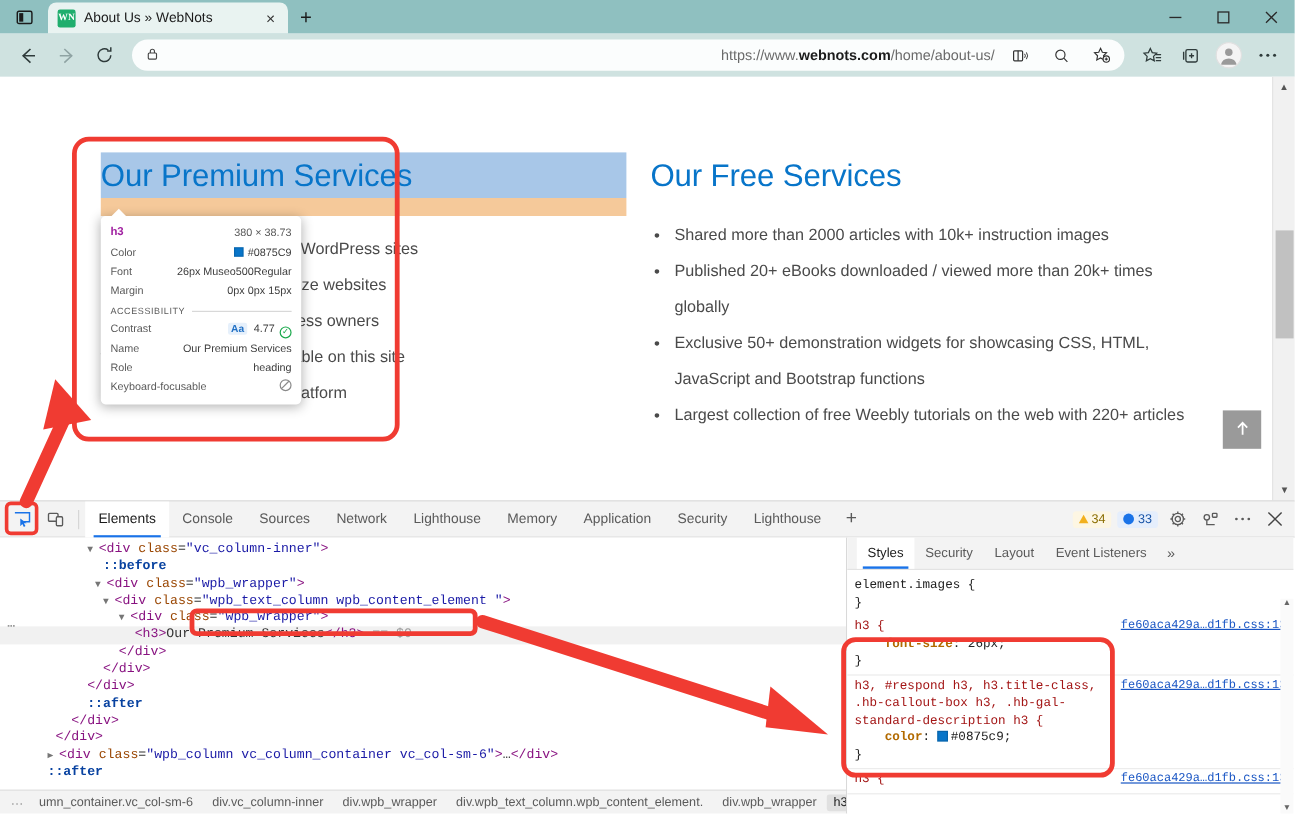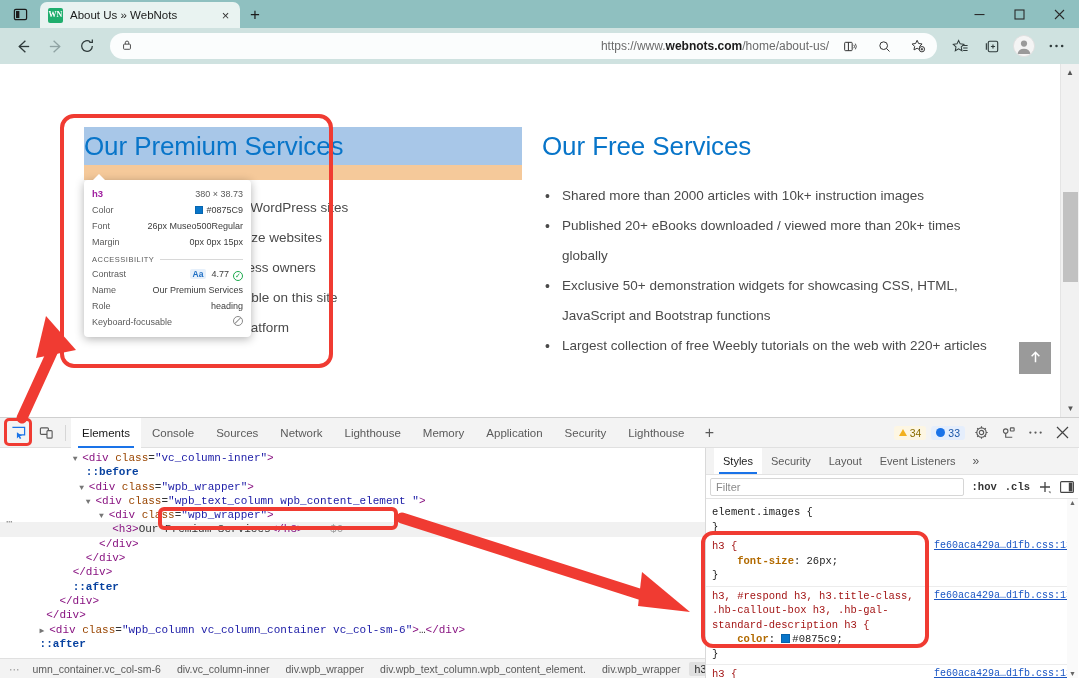--- a/index.html
+++ b/index.html
@@ -594,37 +594,20 @@
       </div>
 
       <div class="styles-pane">
         <div class="styles-tabs">
           <div class="st-tab active">Styles</div>
           <div class="st-tab">Security</div>
           <div class="st-tab">Layout</div>
           <div class="st-tab">Event Listeners</div>
           <div class="st-more">»</div>
         </div>
-        <div class="filter-row">
-          <div class="filter-input">Filter</div>
-          <span class="st-btn">:hov</span>
-          <span class="st-btn">.cls</span>
-          <span class="st-ico">
-            <svg width="14" height="14" viewBox="0 0 14 14">
-                <path d="M7 2 V12 M2 7 H12" stroke="#444" stroke-width="1.3"></path>
-                <path d="M10.5 11.5 l2 2 v-2 z" fill="#444"></path>
-              </svg>
-          </span>
-          <span class="st-ico">
-            <svg width="14" height="12" viewBox="0 0 14 12">
-                <rect x="0.6" y="0.6" width="12.8" height="10.8" rx="1" fill="none" stroke="#444" stroke-width="1.1"></rect>
-                <rect x="8.8" y="1.6" width="3.6" height="8.8" fill="#444"></rect>
-              </svg>
-          </span>
-        </div>
 
         <div class="css-body">
           <div class="css-rule" style="border-bottom:none;">
             <div class="css-line">element.images {</div>
             <div class="css-line">}</div>
           </div>
 
           <div class="css-rule">
             <div class="css-line"><span class="sel-name">h3 {</span></div>
             <div class="css-line">    <span class="prop">font-size</span>: <span>26px;</span></div>

